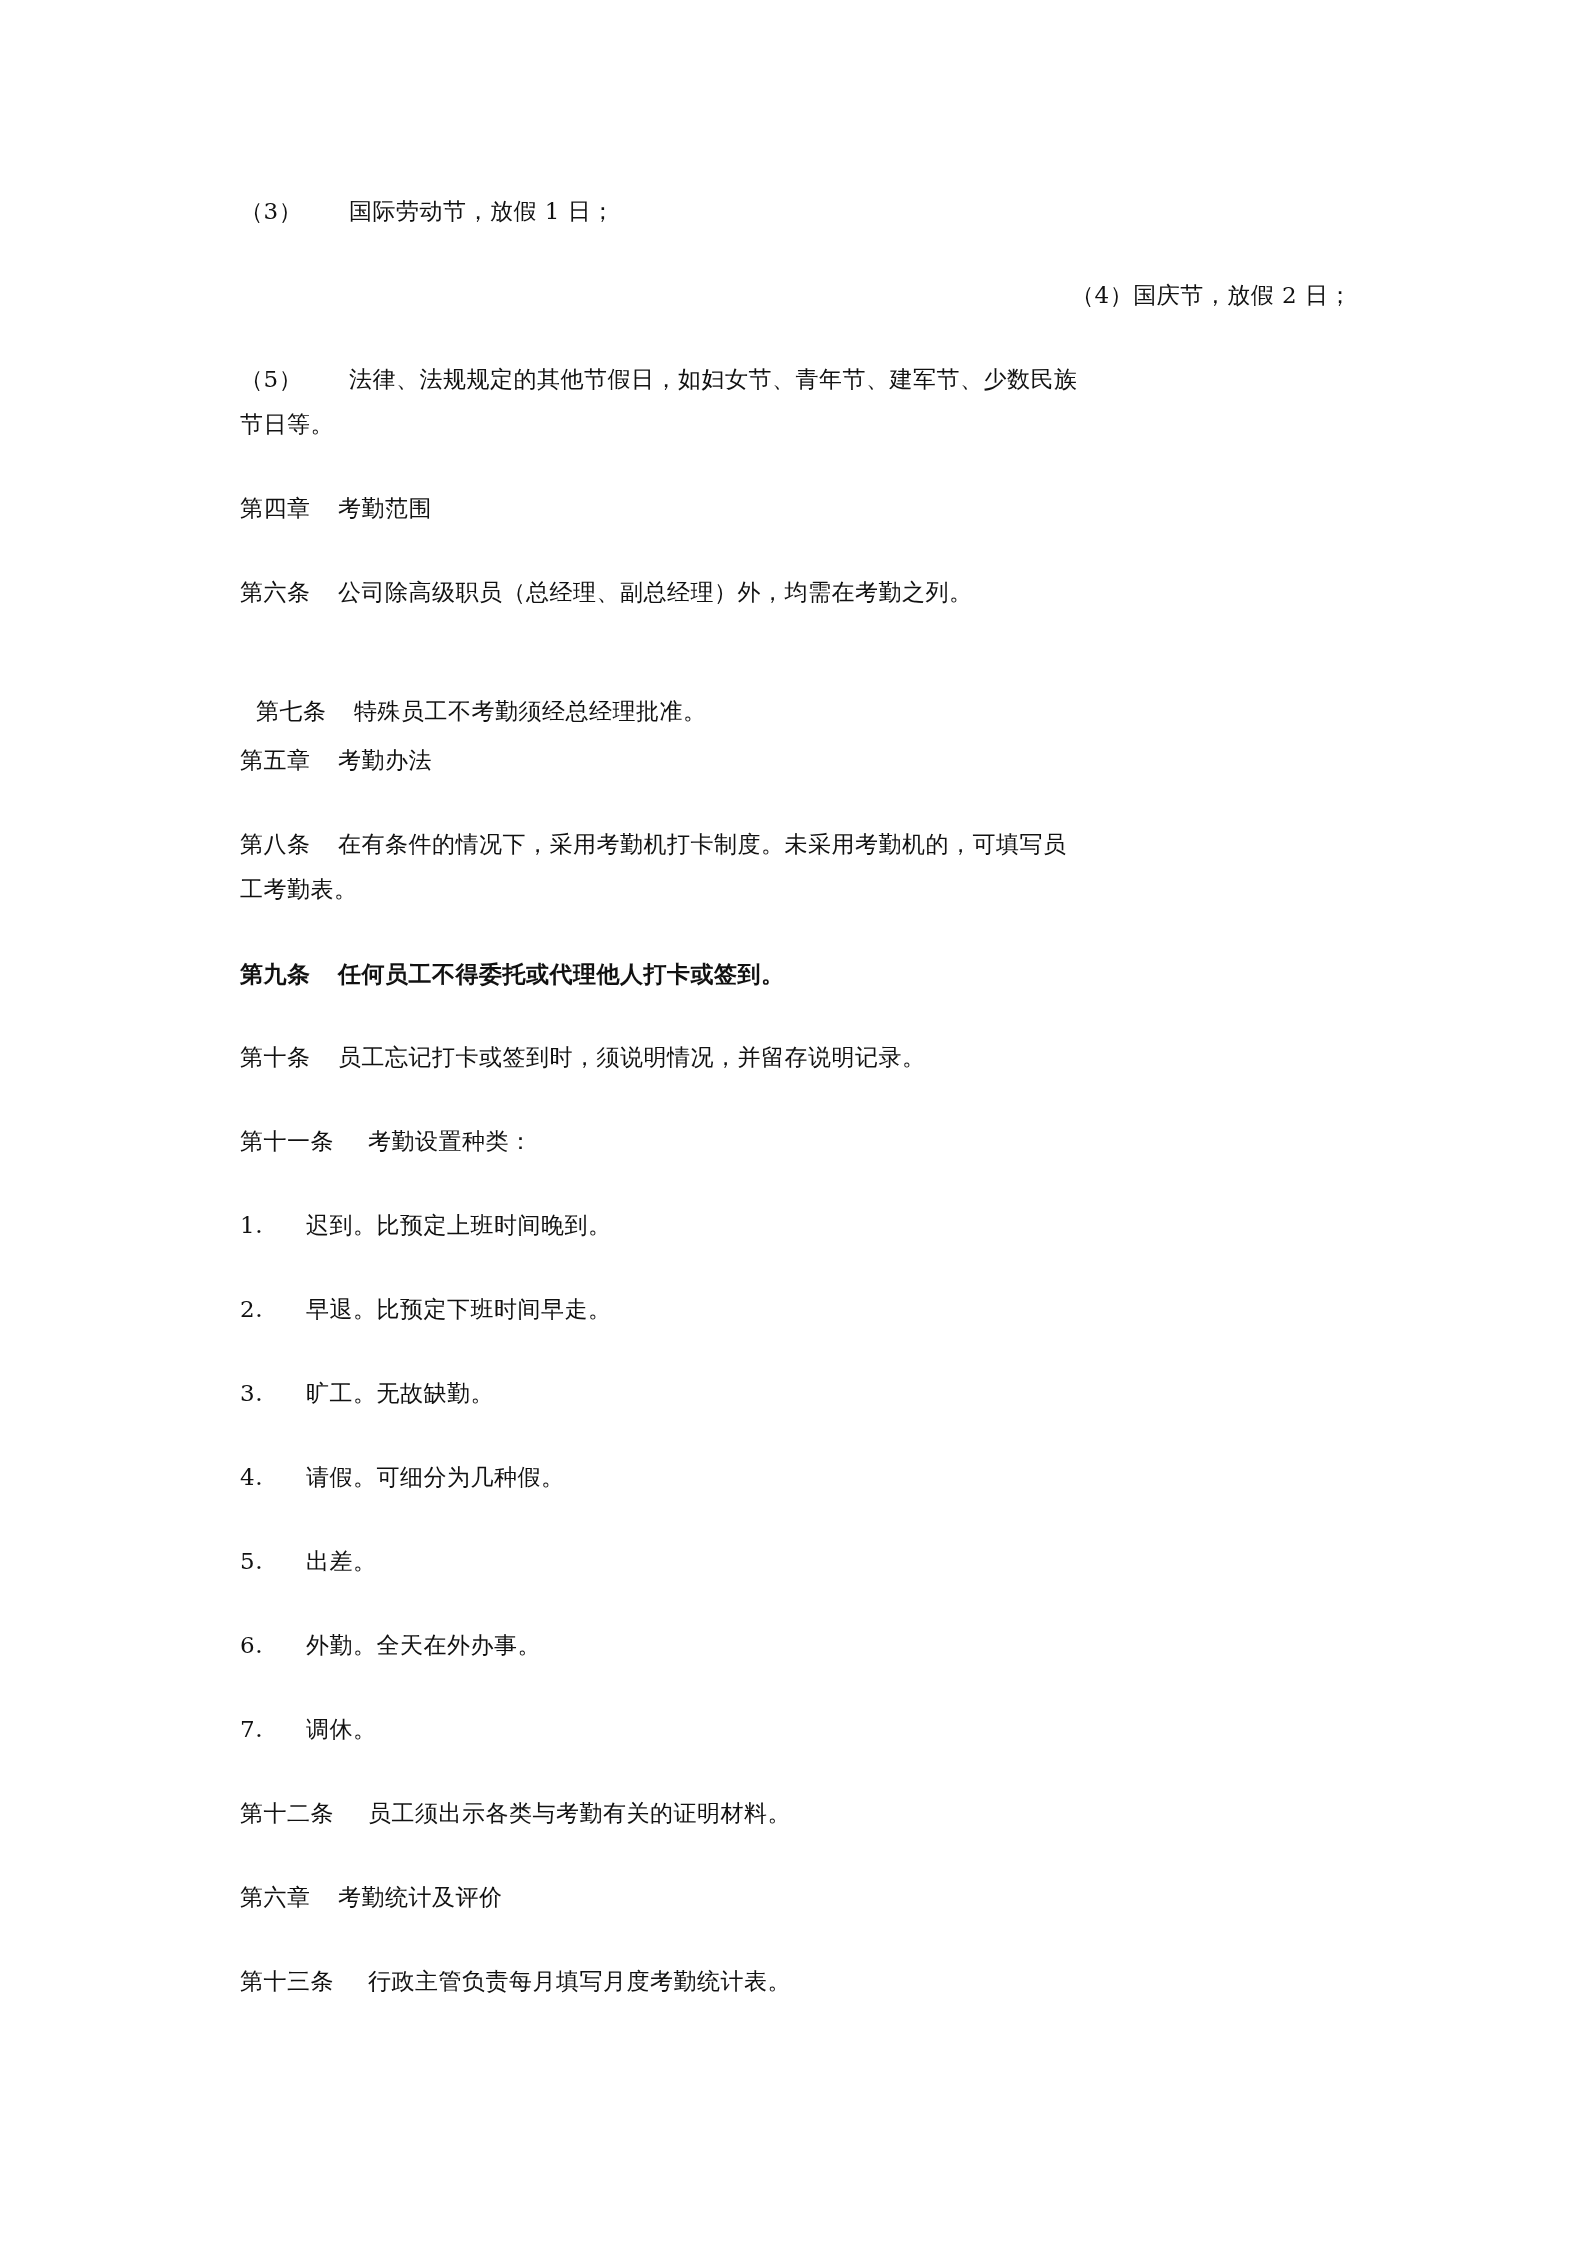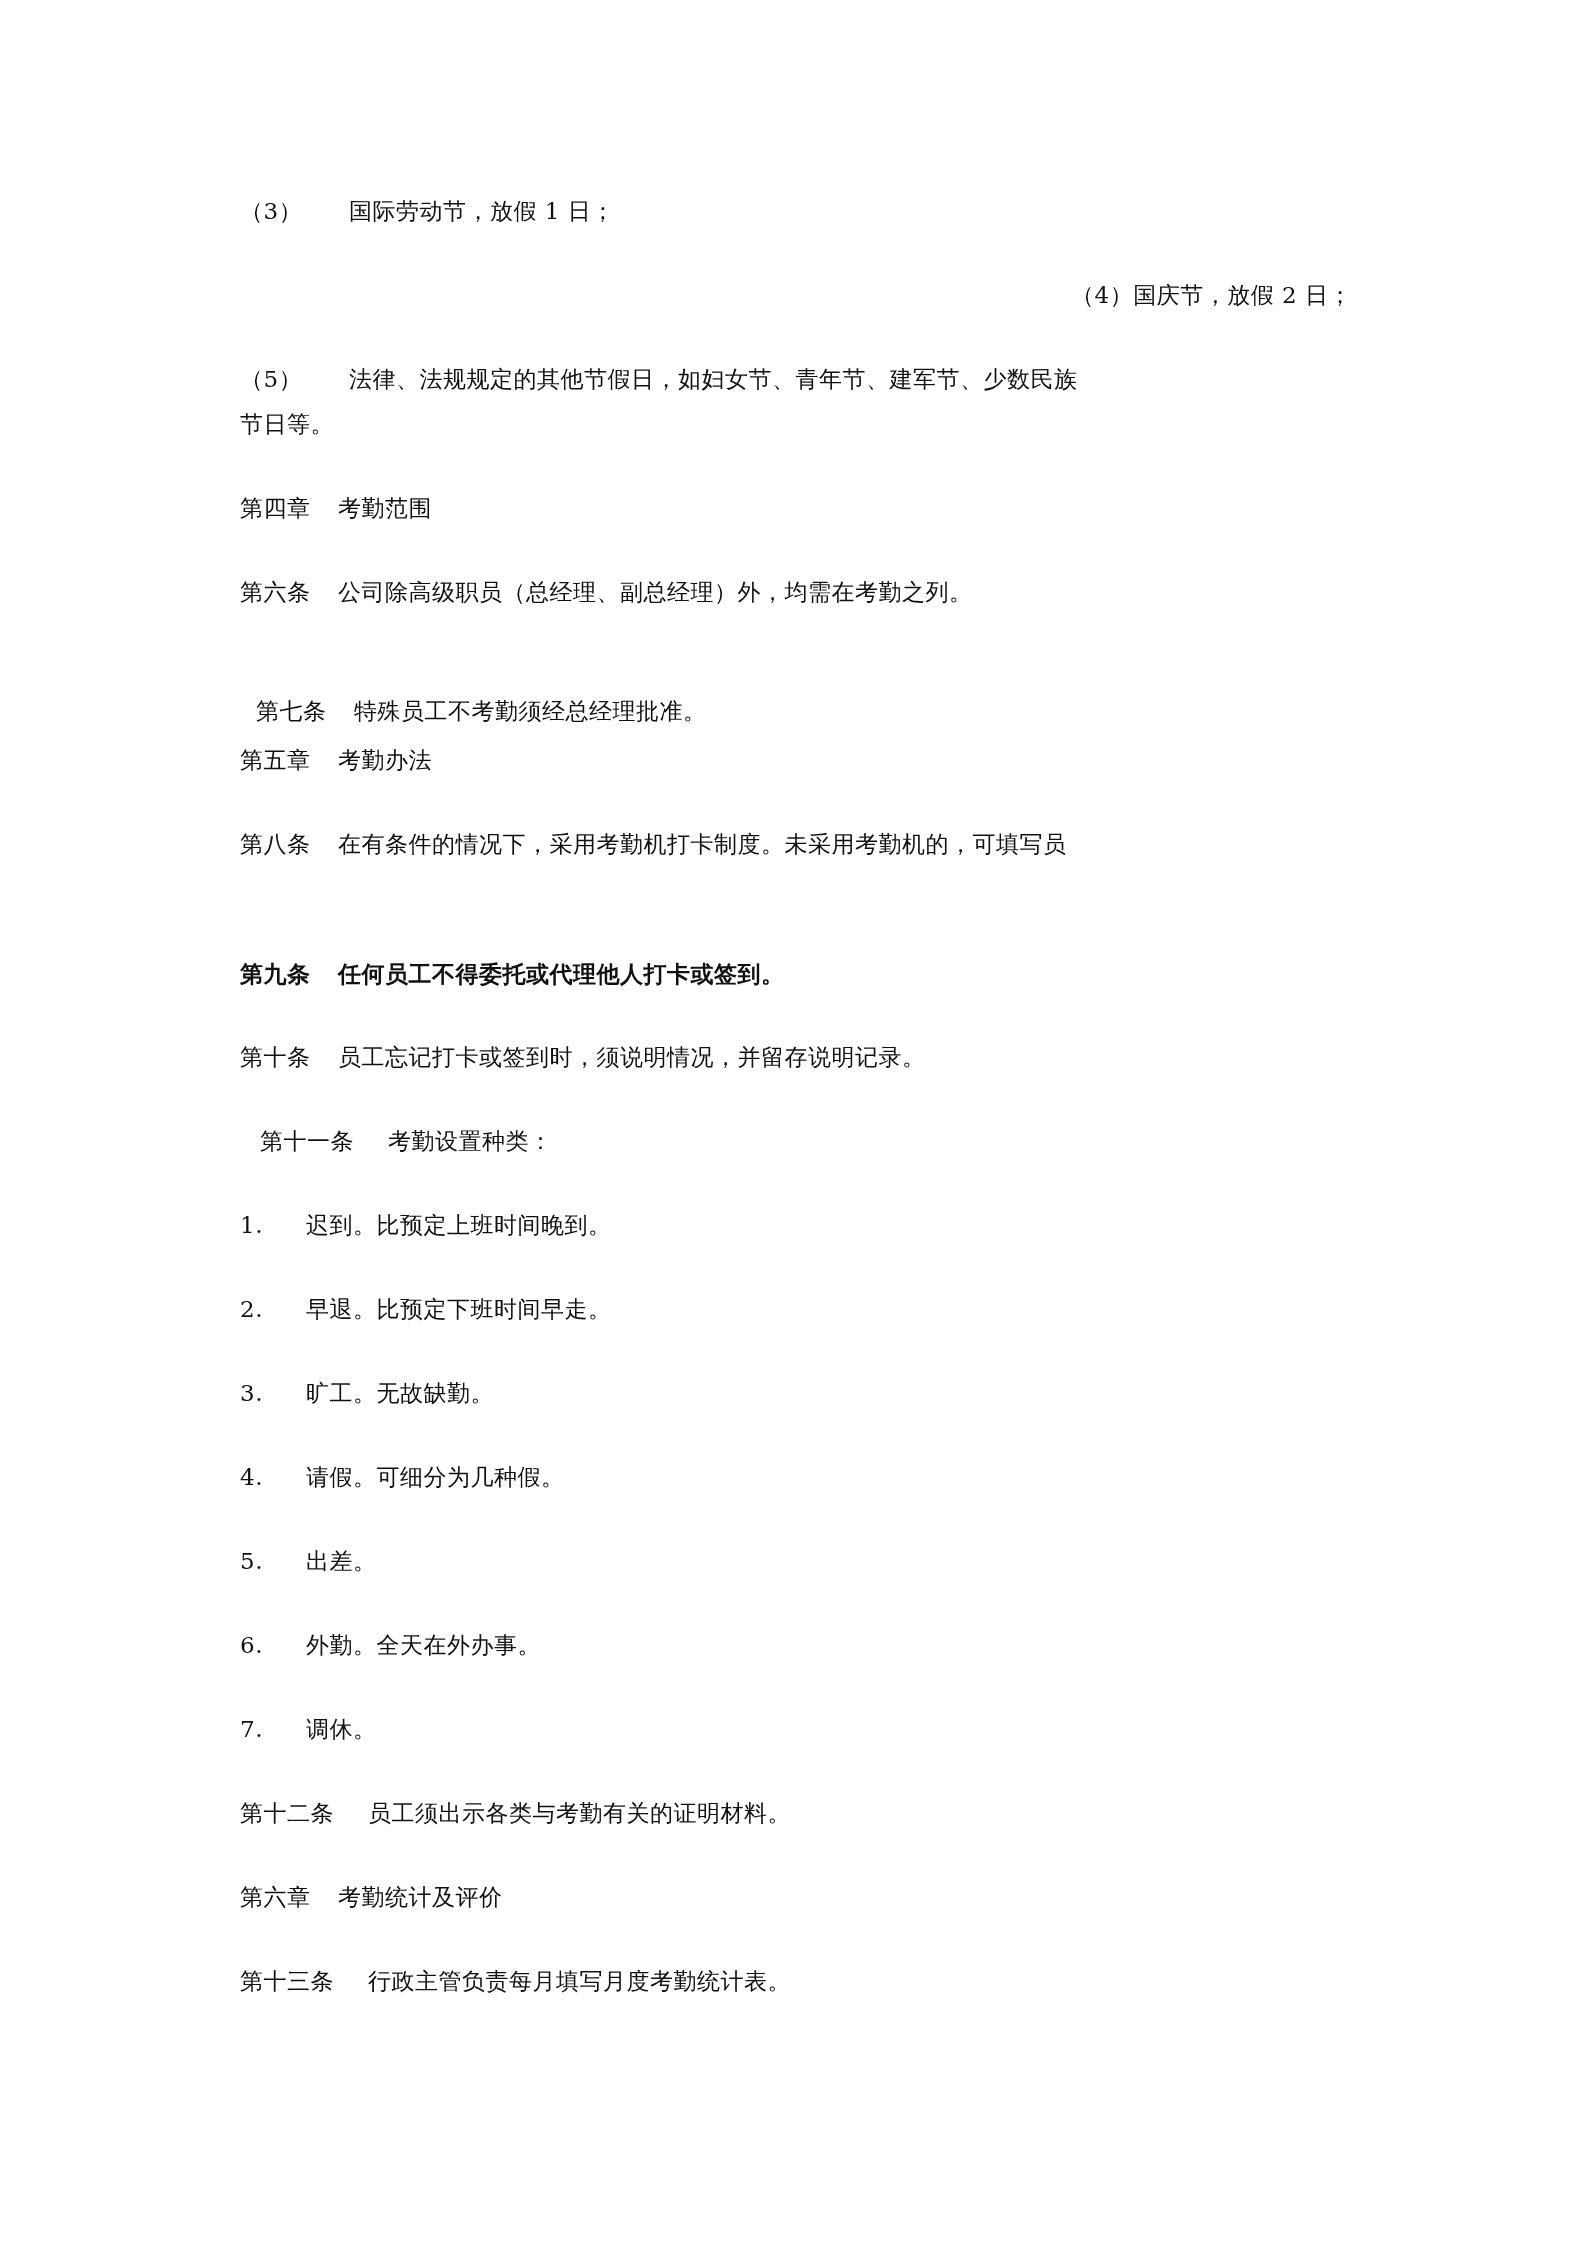--- a/index.html
+++ b/index.html
@@ -70,31 +70,32 @@
   <div class="line" style="top:689px;margin-left:16px;">
     <span class="label article3">第七条</span><span class="text">特殊员工不考勤须经总经理批准。</span>
   </div>
 
   <div class="line" style="top:738px;">
     <span class="label chapter">第五章</span><span class="text">考勤办法</span>
   </div>
 
   <div class="line" style="top:822px;">
     <span class="label article3">第八条</span><span class="text">在有条件的情况下，采用考勤机打卡制度。未采用考勤机的，可填写员</span>
+    <span class="cont">工考勤表。</span>
   </div>
 
   <div class="line" style="top:951px;font-weight:bold;">
     <span class="label article3">第九条</span><span class="text">任何员工不得委托或代理他人打卡或签到。</span>
   </div>
 
   <div class="line" style="top:1035px;">
     <span class="label article3">第十条</span><span class="text">员工忘记打卡或签到时，须说明情况，并留存说明记录。</span>
   </div>
 
-  <div class="line" style="top:1119px;margin-left:20px;">
+  <div class="line" style="top:1119px;">
     <span class="label article4">第十一条</span><span class="text">考勤设置种类：</span>
   </div>
 
   <div class="line" style="top:1203px;">
     <span class="label num">1.</span><span class="text">迟到。比预定上班时间晚到。</span>
   </div>
 
   <div class="line" style="top:1287px;">
     <span class="label num">2.</span><span class="text">早退。比预定下班时间早走。</span>
   </div>

